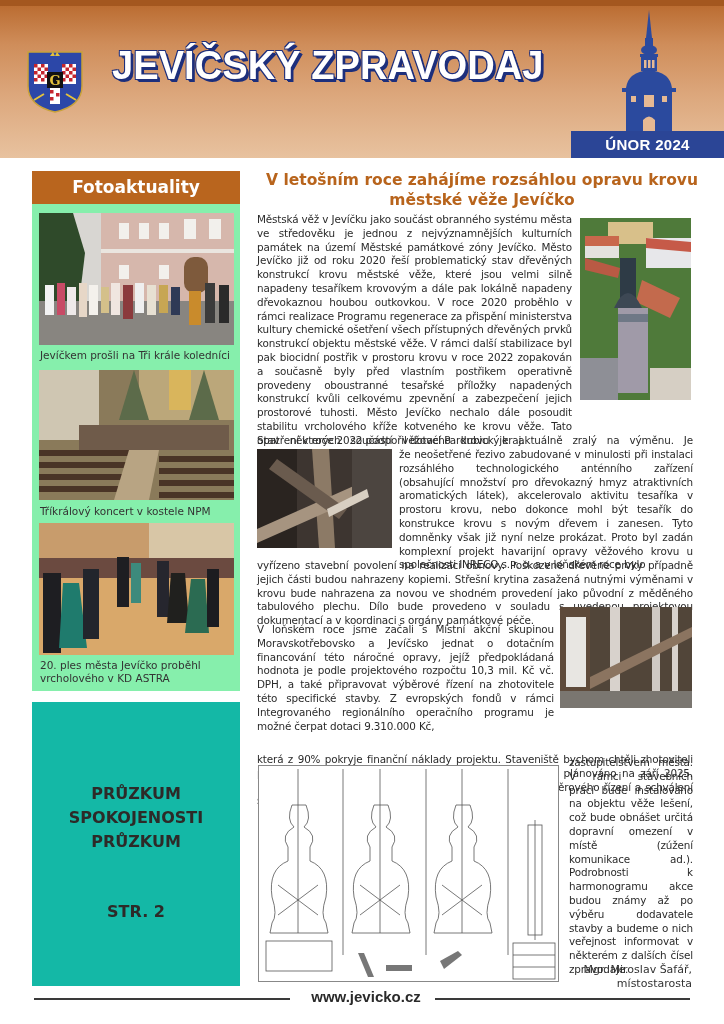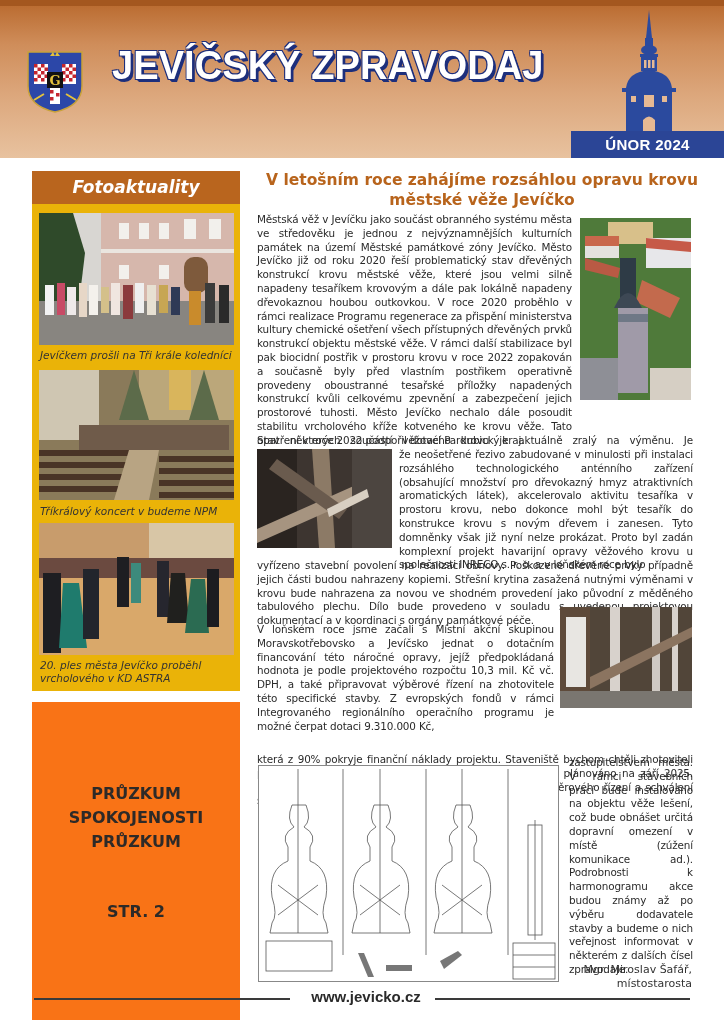--- a/index.html
+++ b/index.html
@@ -32,37 +32,36 @@
   .issue {
     position: absolute; left: 571px; top: 131px; width: 153px; height: 27px;
     background: #2b4596; color: #ffffff;
     font-family: "Liberation Sans", sans-serif; font-weight: bold; font-size: 15px;
     text-align: center; line-height: 27px; letter-spacing: 0.3px;
   }
 
   
   .sidebar {
     position: absolute; left: 32px; top: 171px; width: 208px; height: 520px;
-    background: #eab308;
-    font-style: italic;
+    background: #86efac;
   }
   .sidebar-head {
     height: 33px; background: #b9651e; color: #ffffff;
     font-family: "DejaVu Sans", sans-serif; font-weight: bold; font-size: 17px;
     text-align: center; line-height: 33px;
   }
   .photo { position: absolute; left: 7px; width: 195px; overflow: hidden; }
   .caption {
     position: absolute; left: 8px; width: 195px;
     font-size: 10.5px; line-height: 13px; color: #333;
     font-family: "DejaVu Sans", sans-serif;
   }
   .survey {
-    position: absolute; left: 32px; top: 702px; width: 208px; height: 318px;
-    background: #f97316;
+    position: absolute; left: 32px; top: 702px; width: 208px; height: 284px;
+    background: #14b8a6;
     text-align: center; font-weight: bold; color: #2d2a28;
     font-family: "DejaVu Sans", sans-serif;
   }
   .survey .s-title { position:absolute; left:0; top:80px; width:100%; font-size:16px; line-height:24px; }
   .survey .s-page { position:absolute; left:0; top:200px; width:100%; font-size:16px; }
 
   
   .art-title {
     position: absolute; left: 262px; top: 170px; width: 440px;
     font-family: "DejaVu Sans", sans-serif; font-weight: bold; font-size: 15.5px;
@@ -209,21 +208,21 @@
         <rect x="0" y="92" width="90" height="6"></rect>
         <rect x="0" y="104" width="90" height="6"></rect>
         <rect x="0" y="116" width="90" height="6"></rect>
       <rect x="120" y="86" width="75" height="6"></rect>
         <rect x="120" y="98" width="75" height="6"></rect>
         <rect x="120" y="110" width="75" height="6"></rect>
         <rect x="120" y="122" width="75" height="6"></rect>
     </g>
     <path d="M90 80 L120 80 L110 130 L75 130 Z" fill="#b8a483"></path>
   </svg>
-  <div class="caption" style="top:334px;">Tříkrálový koncert v budeme NPM</div>
+  <div class="caption" style="top:334px;">Tříkrálový koncert v kostele NPM</div>
 
   <svg class="photo" style="top:352px;height:132px;" viewBox="0 0 195 132" preserveAspectRatio="none">
     <rect width="195" height="132" fill="#d9a86a"></rect>
     <rect x="0" y="0" width="195" height="35" fill="#c89c6c"></rect>
     <rect x="110" y="0" width="85" height="35" fill="#d8c6a6"></rect>
     <rect x="0" y="35" width="195" height="20" fill="#6b4a40"></rect>
     <g>
       <rect x="4" y="50" width="18" height="80" fill="#1e1e22"></rect>
       <path d="M24 60 L40 60 L48 125 L20 125 Z" fill="#1f7b6d"></path>
       <rect x="44" y="46" width="16" height="70" fill="#22252c"></rect>

